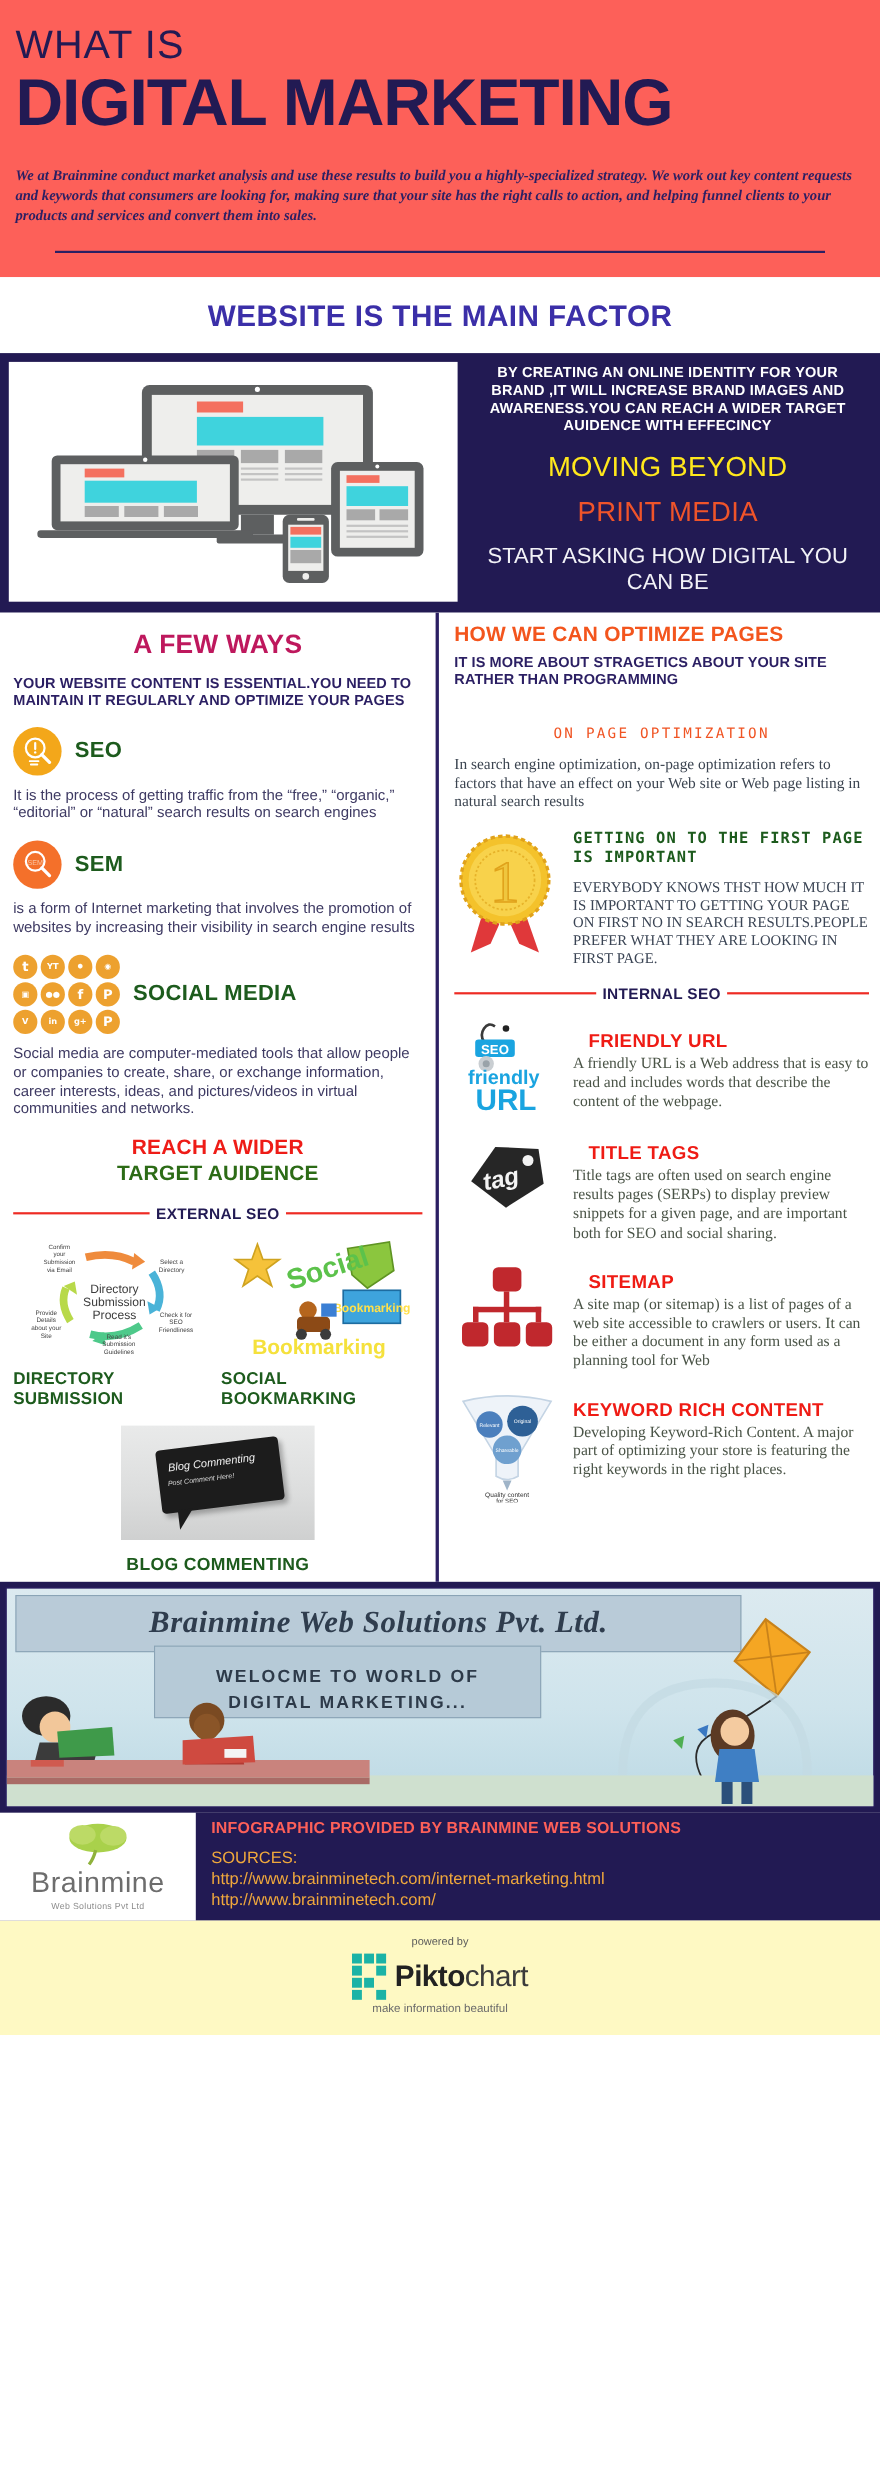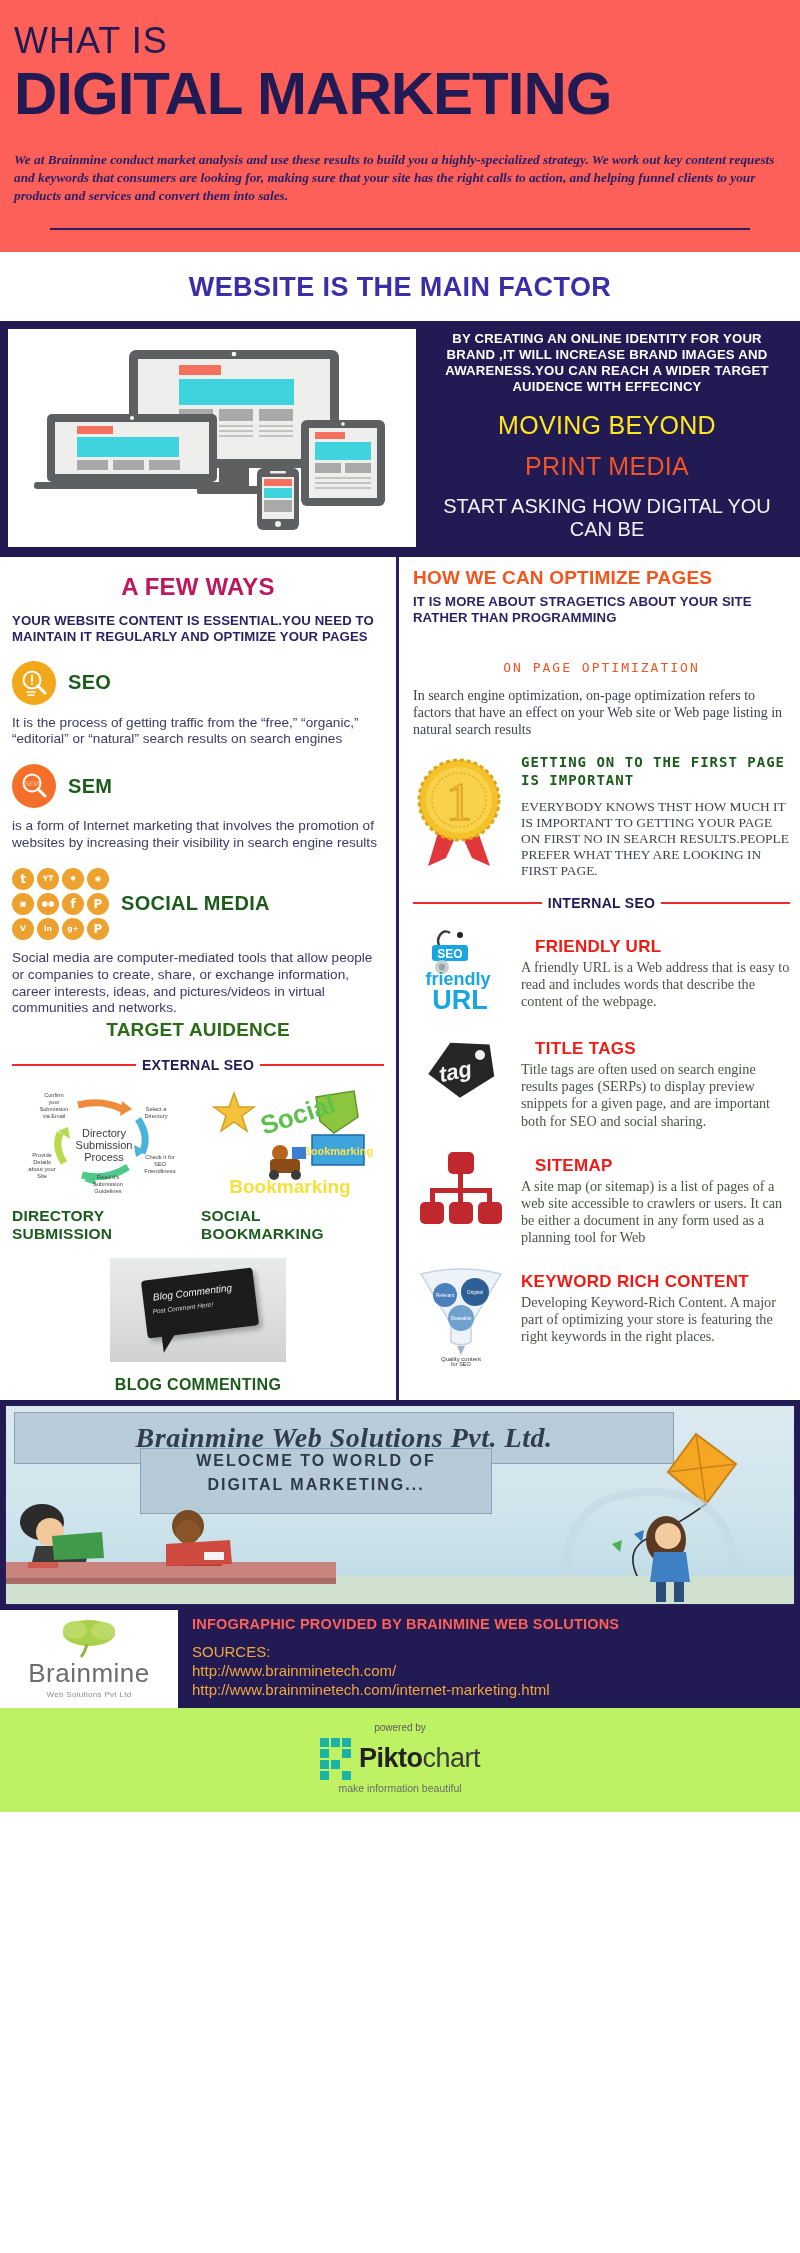--- a/index.html
+++ b/index.html
@@ -290,23 +290,23 @@
   .bb-title-bar {
     position:absolute; left:8px; top:6px; right:120px; height:52px;
     background:#b9cbd8; border:1px solid #8aa4b6;
     display:flex; align-items:center; justify-content:center;
   }
   .bb-title {
     font-family:"Liberation Serif", serif; font-style: italic; font-weight:bold;
     font-size:28px; color:#2f3d4e; letter-spacing:.5px;
   }
   .bb-sub-bar {
-    position:absolute; left:134px; top:42px; width:352px; height:66px;
+    position:absolute; left:134px; top:52px; width:352px; height:66px;
     background:#b6cad7; border:1px solid #8aa4b6;
-    display:flex; flex-direction:column; align-items:center; justify-content:flex-start;
+    display:flex; flex-direction:column; align-items:center; justify-content:flex-end;
   }
   .bb-sub {
     font-size:16px; font-weight:bold; color:#2d3a49; letter-spacing:2px; line-height:1.5;
     text-align:center;
   }
 
   
   .footer {
     background:#221a53; display:flex; align-items:stretch; min-height:96px;
   }
@@ -318,21 +318,21 @@
   .foot-brand {
     font-size:26px; color:#6d6d6d; letter-spacing:.5px; font-family:"Liberation Sans",sans-serif;
   }
   .foot-brand-sub { font-size:8px; color:#8c8c8c; letter-spacing:.3px; margin-top:1px; }
   .foot-right { flex:1; padding:6px 10px 8px 14px; }
   .foot-head {
     color:#fd6059; font-weight:bold; font-size:14.5px; letter-spacing:.2px;
   }
   .foot-sources { color:#f0a83c; font-size:15px; line-height:1.28; margin-top:10px; }
   .powered {
-    text-align:center; padding:14px 0 18px 0; background:#bef264;
+    text-align:center; padding:14px 0 18px 0; background:#fef9c3;
   }
   .powered-lbl { font-size:10px; color:#5b5b5b; }
   .pikto-row {
     display:flex; align-items:center; justify-content:center; gap:8px; margin-top:5px;
   }
   .pikto-mark { display:grid; grid-template-columns:repeat(3,9px); gap:2px; }
   .pm { width:9px; height:9px; background:#1bb3a6; }
   .pm.off { background:transparent; }
   .pikto-name { font-size:27px; color:#3b3b3b; letter-spacing:-.5px; }
   .pikto-name b { color:#222; }
@@ -462,20 +462,21 @@
           <span class="sico">P</span>
           <span class="sico tiny">V</span>
           <span class="sico tiny">in</span>
           <span class="sico tiny">g+</span>
           <span class="sico">P</span>
         </span>
         <span class="item-label-green">SOCIAL MEDIA</span>
       </div>
       <p class="para-sans">Social media are computer-mediated tools that allow people or companies to create, share, or exchange information, career interests, ideas, and pictures/videos in virtual communities and networks.</p>
 
+      <div class="reach-red">REACH A WIDER</div>
       <div class="reach-green">TARGET AUIDENCE</div>
 
       <div class="rule-title">
         <span class="ln"></span>
         <span class="tx">EXTERNAL SEO</span>
         <span class="ln"></span>
       </div>
 
       <div class="ext-pair">
         <div class="ext-cell">
@@ -708,22 +709,22 @@
         <ellipse cx="50" cy="13" rx="12" ry="9" fill="#bcda66"></ellipse>
         <path d="M34 26 q-2 8 -6 13" stroke="#8fb23c" stroke-width="3" fill="none"></path>
       </svg>
       <div class="foot-brand">Brainmine</div>
       <div class="foot-brand-sub">Web Solutions Pvt Ltd</div>
     </div>
     <div class="foot-right">
       <div class="foot-head">INFOGRAPHIC PROVIDED BY BRAINMINE WEB SOLUTIONS</div>
       <div class="foot-sources">
         <div>SOURCES:</div>
+        <div>http://www.brainminetech.com/internet-marketing.html</div>
         <div>http://www.brainminetech.com/</div>
-        <div>http://www.brainminetech.com/internet-marketing.html</div>
       </div>
     </div>
   </section>
 
   <section class="powered">
     <div class="powered-lbl">powered by</div>
     <div class="pikto-row">
       <span class="pikto-mark">
         <i class="pm"></i>
           <i class="pm"></i>

